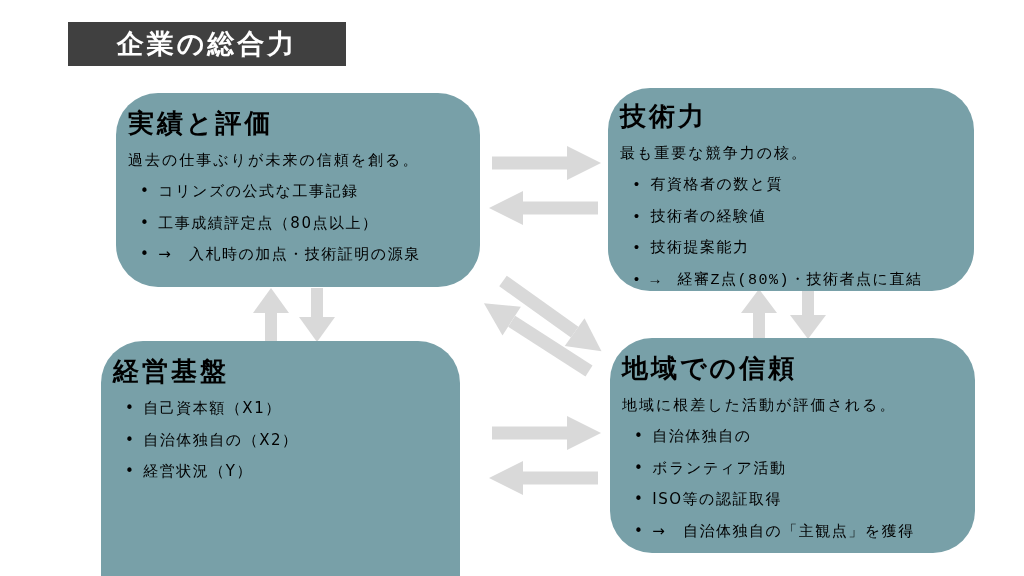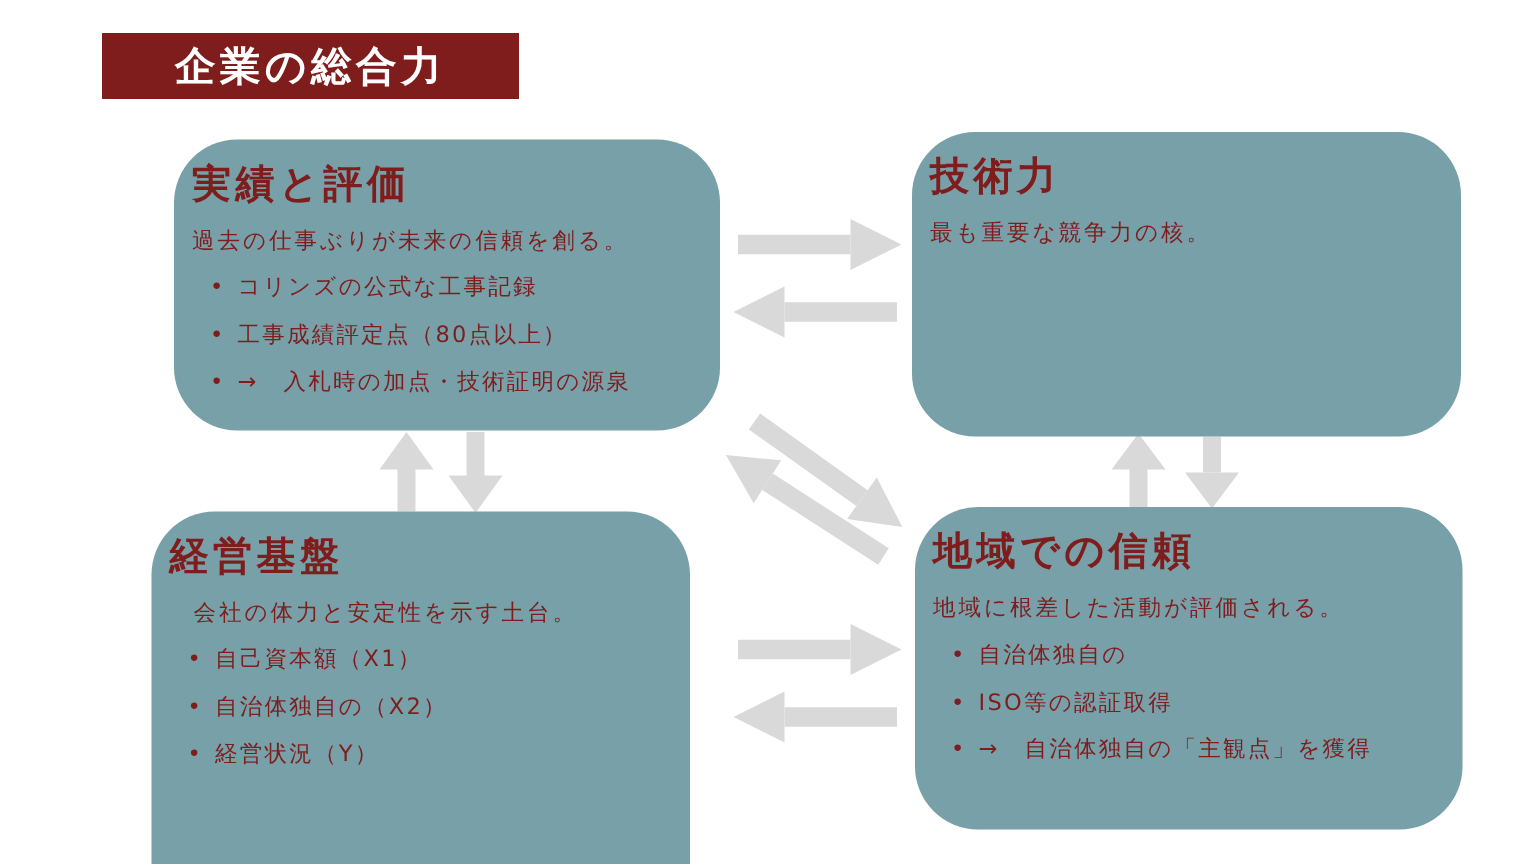--- a/index.html
+++ b/index.html
@@ -3,31 +3,31 @@
 <meta charset="utf-8">
 <style>
   html,body{margin:0;padding:0;}
   body{
     width:1024px;height:576px;position:relative;overflow:hidden;
     background:#ffffff;
     font-family:"DejaVu Sans","Liberation Sans",sans-serif;
   }
   .title-box{
     position:absolute;left:68px;top:22px;width:278px;height:44px;
-    background:#7f1d1d;color:#ffffff;
+    background:#404040;color:#ffffff;
     display:flex;align-items:center;justify-content:center;
     font-size:27px;font-weight:bold;letter-spacing:3px;
   }
   .card{
-    position:absolute;background:#78a0a8;color:#7f1d1d;
+    position:absolute;background:#78a0a8;color:#000000;
     border-radius:42px;box-sizing:border-box;
     padding:16px 16px 0 12px;
   }
   .card-jisseki{left:116px;top:93px;width:364px;height:194px;}
-  .card-gijutsu{left:608px;top:88px;width:366px;height:203px;}
+  .card-gijutsu{left:608px;top:88px;width:366px;height:203px;font-family:Liberation Mono, monospace;}
   .card-keiei{left:101px;top:341px;width:359px;height:276px;}
   .card-chiiki{left:610px;top:338px;width:365px;height:215px;}
   .card h2{
     margin:0 0 12px 0;font-size:26px;font-weight:bold;letter-spacing:3px;line-height:1.15;
   }
   .card .subtitle{
     margin:0 0 13px 0;font-size:15px;letter-spacing:2px;line-height:1.2;
   }
   .card .subtitle.indent{padding-left:16px;}
   .card ul{list-style:none;margin:0;padding:0 0 0 12px;}
@@ -106,25 +106,42 @@
     <li>
         <span class="blt"></span>
         <span>→　入札時の加点・技術証明の源泉</span>
       </li>
   </ul>
 </div>
 
 <div class="card card-gijutsu">
   <h2>技術力</h2>
   <p class="subtitle">最も重要な競争力の核。</p>
+  <ul>
+    <li>
+        <span class="blt"></span>
+        <span>有資格者の数と質</span>
+      </li>
+    <li>
+        <span class="blt"></span>
+        <span>技術者の経験値</span>
+      </li>
+    <li>
+        <span class="blt"></span>
+        <span>技術提案能力</span>
+      </li>
+    <li>
+        <span class="blt"></span>
+        <span>→　経審Z点(80%)・技術者点に直結</span>
+      </li>
+  </ul>
 </div>
 
 <div class="card card-keiei">
   <h2>経営基盤</h2>
-  <p class="subtitle indent">会社の体力と安定性を示す土台。</p>
   <ul>
     <li>
         <span class="blt"></span>
         <span>自己資本額（X1）</span>
       </li>
     <li>
         <span class="blt"></span>
         <span>自治体独自の（X2）</span>
       </li>
     <li>
@@ -137,20 +154,24 @@
 <div class="card card-chiiki">
   <h2>地域での信頼</h2>
   <p class="subtitle">地域に根差した活動が評価される。</p>
   <ul>
     <li>
         <span class="blt"></span>
         <span>自治体独自の</span>
       </li>
     <li>
         <span class="blt"></span>
+        <span>ボランティア活動</span>
+      </li>
+    <li>
+        <span class="blt"></span>
         <span>ISO等の認証取得</span>
       </li>
     <li>
         <span class="blt"></span>
         <span>→　自治体独自の「主観点」を獲得</span>
       </li>
   </ul>
 </div>
 
 </body></html>

